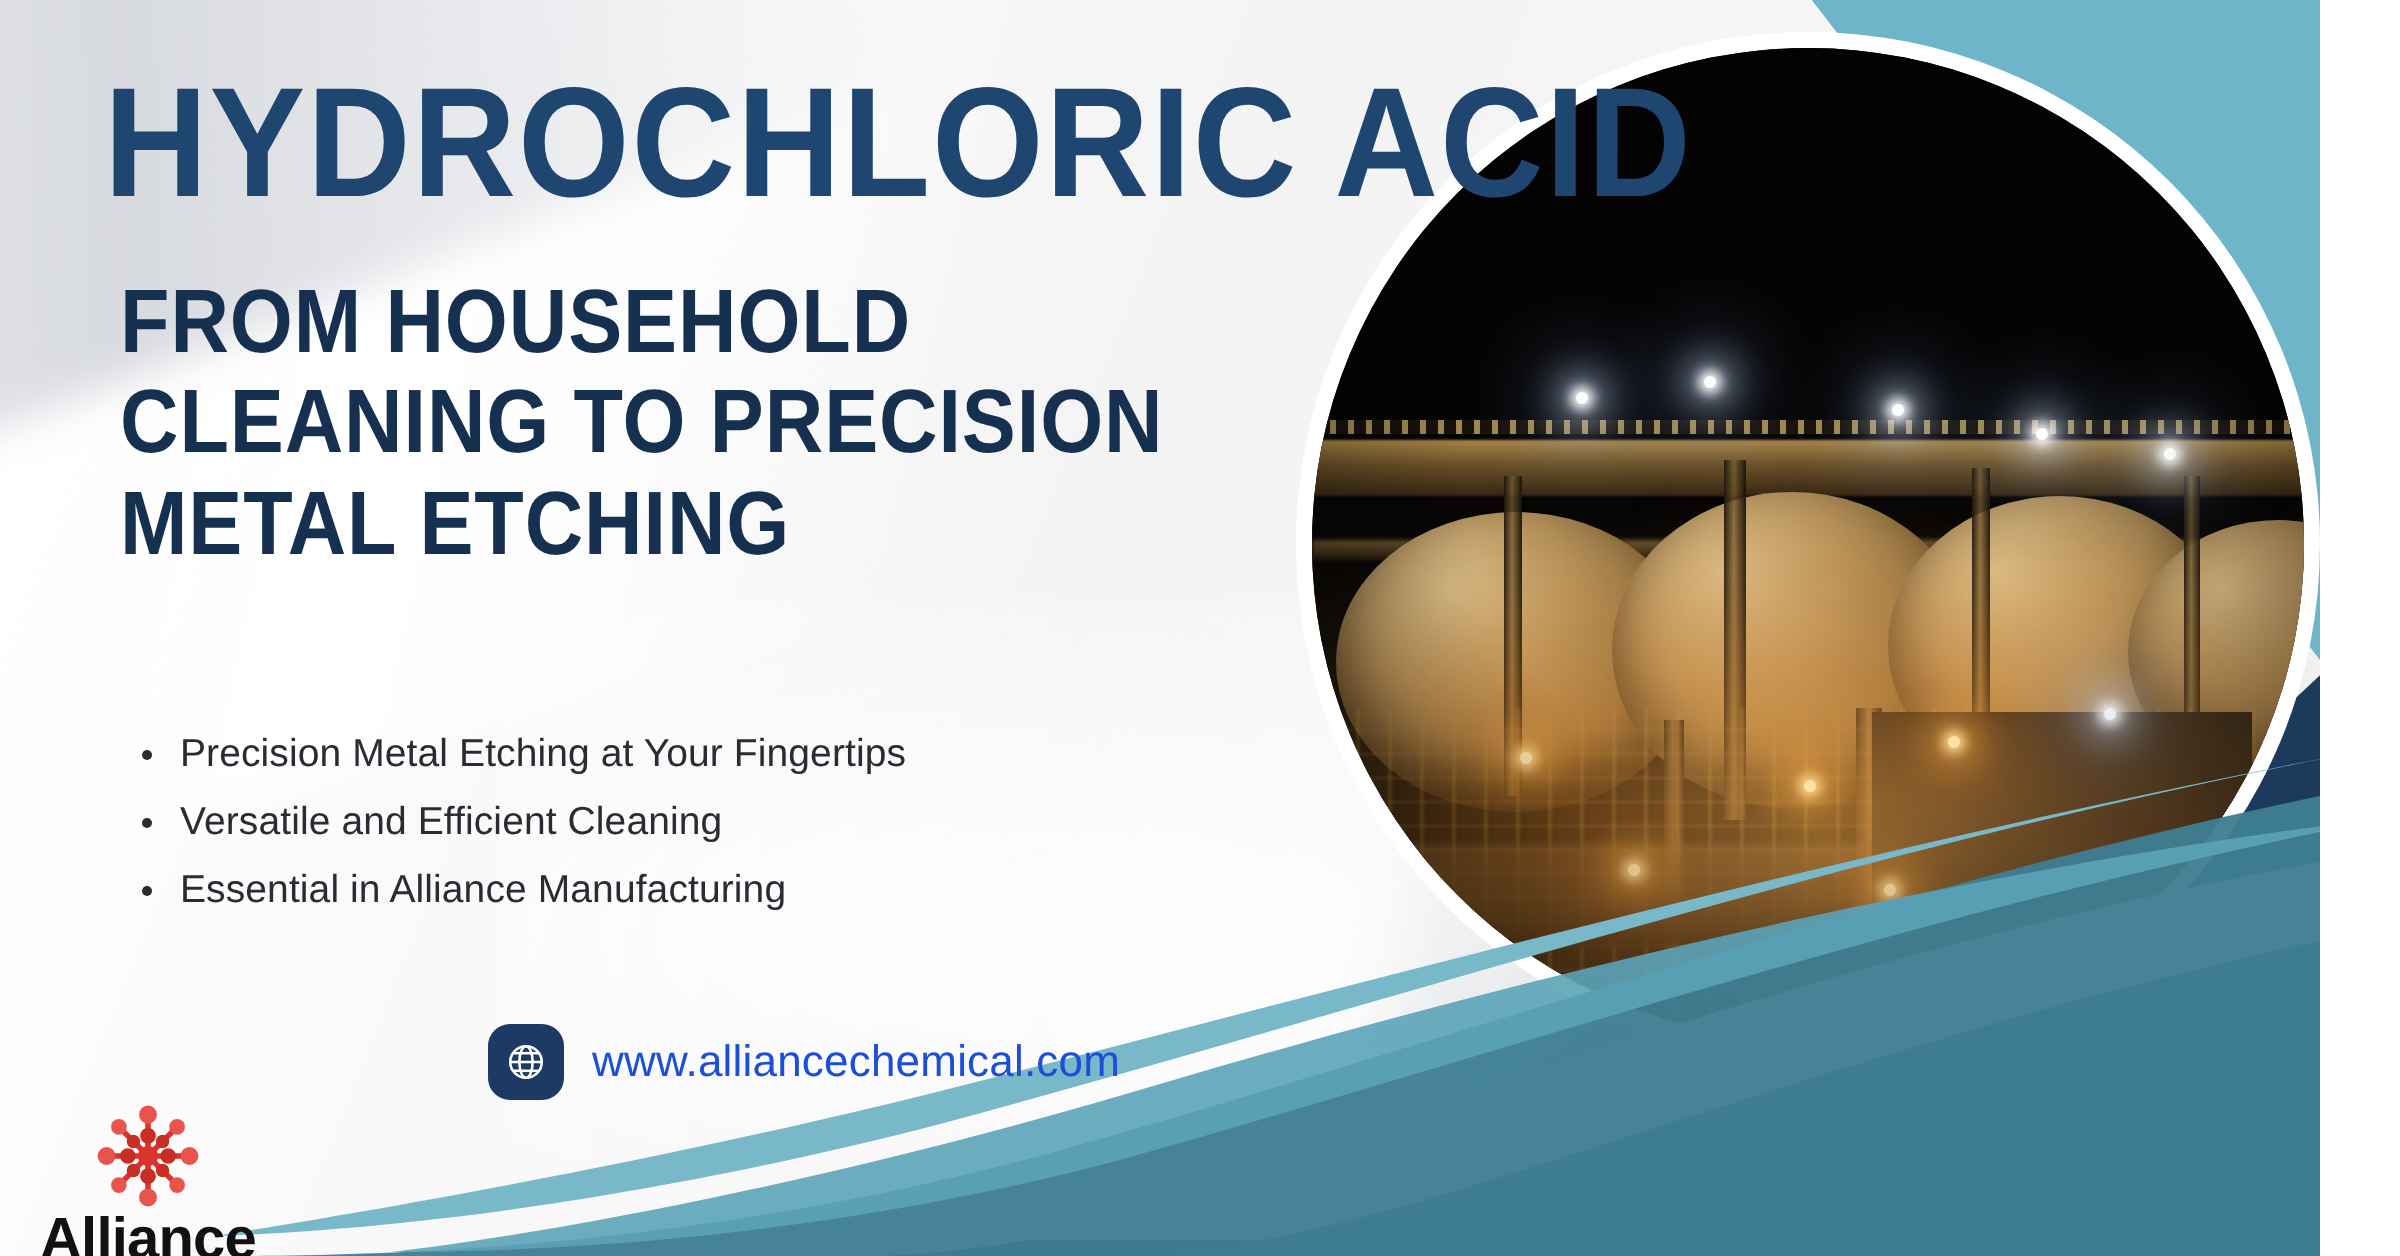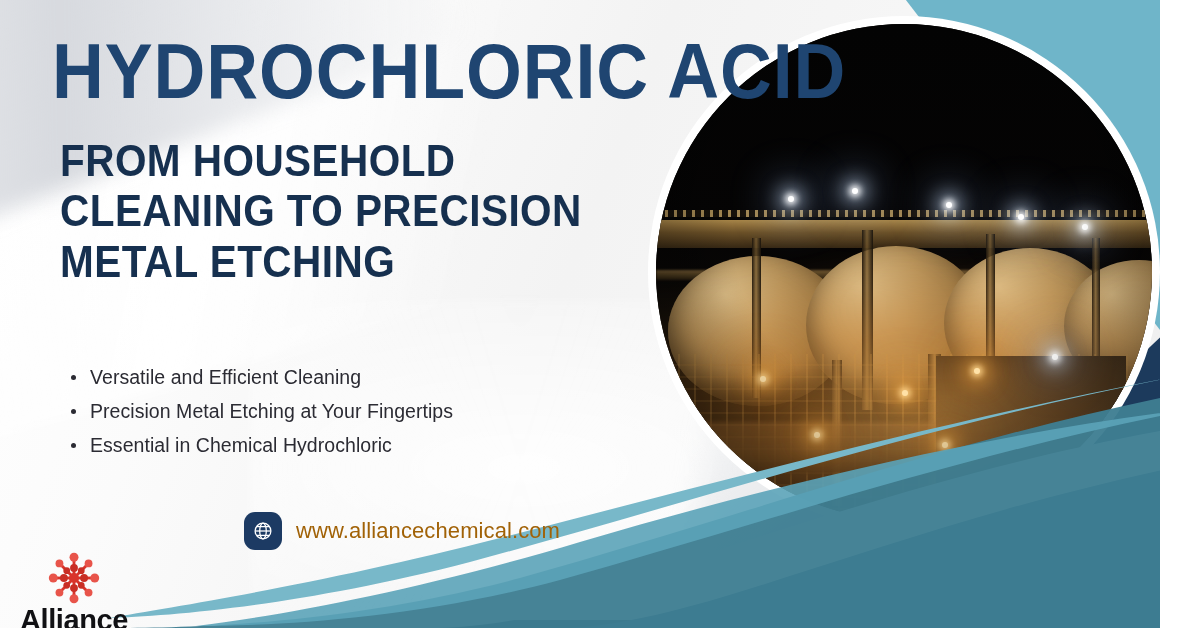--- a/index.html
+++ b/index.html
@@ -271,21 +271,21 @@
   .url-badge {
     width: 38px; height: 38px;
     border-radius: 11px;
     background: #1c3a63;
     display: flex;
     align-items: center;
     justify-content: center;
   }
   .url-text {
     font-size: 22px;
-    color: #a16207;
+    color: #1d4ed8;
     letter-spacing: .1px;
   }
 
   
   .logo {
     position: absolute;
     left: 20px; top: 550px;
     display: flex;
     align-items: center;
     flex-direction: column;
@@ -377,29 +377,29 @@
   <div class="subtitle">
     <div>FROM HOUSEHOLD</div>
     <div>CLEANING TO PRECISION</div>
     <div>METAL ETCHING</div>
   </div>
 
 
   <ul class="bullets">
     <li>
       <span class="dot"></span>
+      <span>Precision Metal Etching at Your Fingertips</span>
+    </li>
+    <li>
+      <span class="dot"></span>
       <span>Versatile and Efficient Cleaning</span>
     </li>
     <li>
       <span class="dot"></span>
-      <span>Precision Metal Etching at Your Fingertips</span>
-    </li>
-    <li>
-      <span class="dot"></span>
-      <span>Essential in Chemical Hydrochloric</span>
+      <span>Essential in Alliance Manufacturing</span>
     </li>
   </ul>
 
   <div class="url-row">
     <div class="url-badge">
       <svg width="22" height="22" viewBox="0 0 24 24" fill="none" stroke="#ffffff" stroke-width="1.4">
         <circle cx="12" cy="12" r="8.6"></circle>
         <ellipse cx="12" cy="12" rx="3.6" ry="8.6"></ellipse>
         <line x1="3.4" y1="12" x2="20.6" y2="12"></line>
         <line x1="5" y1="7.2" x2="19" y2="7.2"></line>

